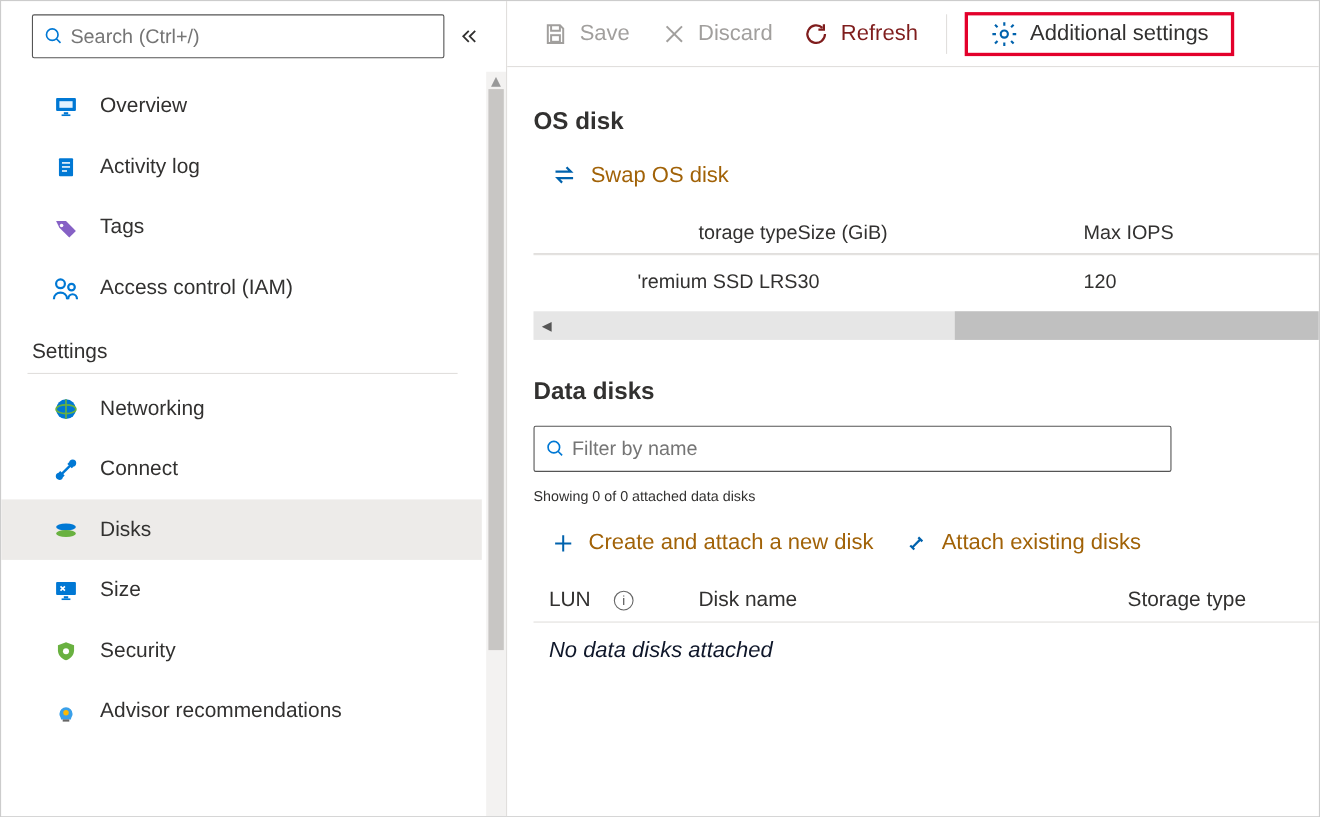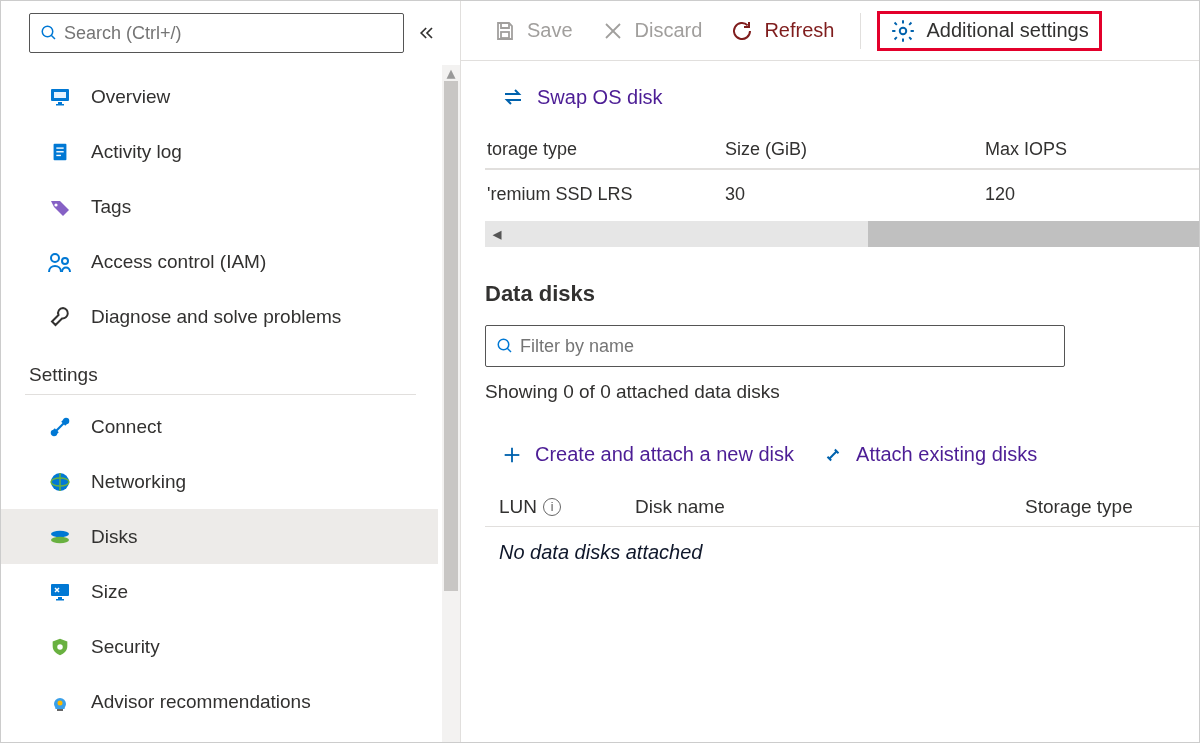--- a/index.html
+++ b/index.html
@@ -25,48 +25,48 @@
   .nav-item .ic { width:26px; height:26px; flex:none; display:flex; align-items:center; justify-content:center; }
   .section-title { padding:20px 0 8px 28px; font-size:19px; color:#323130; }
   .section-title.underline { border-bottom:1px solid #e1dfdd; margin:0 22px 4px 24px; padding:20px 0 8px 4px; }
 
   .main { flex:1; display:flex; flex-direction:column; overflow:hidden;border-radius:18px; }
   .toolbar { display:flex; align-items:center; height:60px; border-bottom:1px solid #e1dfdd; padding:0 10px 0 22px; gap:8px; }
   .tbtn { display:flex; align-items:center; gap:10px; padding:6px 10px; color:#7f1d1d; cursor:pointer; font-size:20px; }
   .tbtn.disabled { color:#a19f9d; cursor:default; }
   .tbtn svg { stroke:currentColor; }
   .t-sep { width:1px; height:36px; background:#e1dfdd; margin:0 8px; }
-  .tbtn.hl { border:3px solid #e3002b; color:#0062ad; padding:4px 10px; }
+  .tbtn.hl { border:3px solid #e3002b; color:#0062ad; padding:4px 20px; }
   .tbtn.hl span { color:#323130; }
 
   .content { padding:18px 0 0 24px; overflow:hidden; }
   h2.sec { font-size:22px; font-weight:600; margin:18px 0 18px 0; }
-  .link-btn { display:inline-flex; align-items:center; gap:12px; color:#4c1d95; font-size:20px; cursor:pointer; margin:6px 0 22px 16px; }
+  .link-btn { display:inline-flex; align-items:center; gap:12px; color:#a16207; font-size:20px; cursor:pointer; margin:6px 0 22px 16px; }
   .link-btn svg { stroke:#0062ad; }
 
   .os-table { width:100%; }
   .os-head, .os-row { display:flex; padding:8px 0; }
   .os-head { border-bottom:1px solid #e1dfdd; color:#323130; }
   .os-row { border-top:1px solid #e1dfdd; padding:14px 0; }
-  .col1 { width:240px; padding-left:2px; }
+  .col1 { width:240px; padding-left:2px;text-align:right; }
   .col2 { width:260px; }
   .col3 { flex:1; }
 
   .hscroll { display:flex; height:26px; background:#e6e6e6; margin-top:2px; align-items:center; }
   .hscroll .arrow { width:24px; display:flex; align-items:center; justify-content:center; color:#555;}
   .hscroll .track { flex:1; position:relative; height:100%; }
   .hscroll .thumb { position:absolute; right:0; top:0; height:100%; width:48%; background:#c0c0c0; }
 
   .filter-box { display:flex; align-items:center; border:1px solid #555; border-radius:2px; height:42px; padding:0 10px; width:580px; margin:6px 0 14px 0; }
   .filter-box input { border:none; outline:none; font-size:18px; flex:1; padding:4px 6px; background:transparent; }
-  .status-line { font-size:19px; color:#323130; margin-bottom:40px; }
+  .status-line { font-size:13px; color:#323130; margin-bottom:24px; }
   .disk-actions { display:flex; gap:28px; margin:8px 0 22px 16px; }
 
   .data-head { display:flex; padding:8px 0; border-bottom:1px solid #e1dfdd; font-size:19px; }
-  .dh1 { width:150px; padding-left:14px; display:flex; align-items:center; gap:6px; }
+  .dh1 { width:150px; padding-left:14px; display:flex; align-items:center; gap:21px; }
   .dh2 { width:390px; }
   .dh3 { flex:1; }
   .info-ic { width:18px; height:18px; border:1px solid #666; border-radius:50%; display:inline-flex; align-items:center; justify-content:center; font-size:12px; color:#555;}
   .no-disks { padding:14px 0 0 14px; font-style:italic; font-size:20px; color:#0f172a; }
 
   svg { display:block; }
 </style>
 </head>
 <body>
 
@@ -128,52 +128,44 @@
           <span class="ic">
             <svg width="26" height="24" viewBox="0 0 26 24" fill="none" stroke="#0078d4" stroke-width="2">
                 <circle cx="8" cy="8" r="4"></circle>
                 <circle cx="18" cy="11" r="3"></circle>
                 <path d="M2 22c0-4 3-6 6-6s6 2 6 6"></path>
                 <path d="M15 22c0-3 2-4.5 4-4.5s4 1.5 4 4.5"></path>
               </svg>
           </span>
           <span>Access control (IAM)</span>
         </div>
-        <div class="nav-item">
-          <span class="ic">
-            <svg width="24" height="24" viewBox="0 0 24 24" fill="none" stroke="#323130" stroke-width="2">
-                <path d="M15 3a5 5 0 0 0-4.5 7L4 16.5 7.5 20l6.5-6.5A5 5 0 1 0 15 3z"></path>
-              </svg>
-          </span>
-          <span>Diagnose and solve problems</span>
-        </div>
 
         <div class="section-title underline">Settings</div>
 
+        <div class="nav-item">
+          <span class="ic">
+            <svg width="24" height="24" viewBox="0 0 24 24">
+                <circle cx="12" cy="12" r="9" fill="#0078d4"></circle>
+                <ellipse cx="12" cy="12" rx="9" ry="4" fill="none" stroke="#69b140" stroke-width="1.5"></ellipse>
+                <path d="M12 3v18" stroke="#69b140" stroke-width="1.5"></path>
+              </svg>
+          </span>
+          <span>Networking</span>
+        </div>
         <div class="nav-item">
           <span class="ic">
             <svg width="24" height="24" viewBox="0 0 24 24" fill="none" stroke="#0078d4" stroke-width="2.2">
                 <path d="M8 16 L16 8"></path>
                 <path d="M14 6l4 4"></path>
                 <path d="M6 14l4 4"></path>
                 <circle cx="18" cy="6" r="2.2" fill="#0078d4"></circle>
                 <circle cx="6" cy="18" r="2.2" fill="#0078d4"></circle>
               </svg>
           </span>
           <span>Connect</span>
-        </div>
-        <div class="nav-item">
-          <span class="ic">
-            <svg width="24" height="24" viewBox="0 0 24 24">
-                <circle cx="12" cy="12" r="9" fill="#0078d4"></circle>
-                <ellipse cx="12" cy="12" rx="9" ry="4" fill="none" stroke="#69b140" stroke-width="1.5"></ellipse>
-                <path d="M12 3v18" stroke="#69b140" stroke-width="1.5"></path>
-              </svg>
-          </span>
-          <span>Networking</span>
         </div>
         <div class="nav-item active">
           <span class="ic">
             <svg width="24" height="24" viewBox="0 0 24 24">
                 <ellipse cx="12" cy="9" rx="9" ry="3.2" fill="#0078d4"></ellipse>
                 <ellipse cx="12" cy="15" rx="9" ry="3.2" fill="#69b140"></ellipse>
               </svg>
           </span>
           <span>Disks</span>
         </div>
@@ -244,20 +236,21 @@
       <div class="tbtn hl">
         <svg width="26" height="26" viewBox="0 0 24 24" fill="none" stroke="#0062ad" stroke-width="1.8">
             <circle cx="12" cy="12" r="3"></circle>
             <path d="M12 2v3M12 19v3M4.2 4.2l2.1 2.1M17.7 17.7l2.1 2.1M2 12h3M19 12h3M4.2 19.8l2.1-2.1M17.7 6.3l2.1-2.1"></path>
           </svg>
         <span>Additional settings</span>
       </div>
     </div>
 
     <div class="content">
+      <h2 class="sec">OS disk</h2>
       <div class="link-btn">
         <svg width="24" height="24" viewBox="0 0 24 24" fill="none" stroke-width="2">
             <path d="M4 9h14l-4-4"></path>
             <path d="M20 15H6l4 4"></path>
           </svg>
         <span>Swap OS disk</span>
       </div>
 
       <div class="os-table">
         <div class="os-head">

